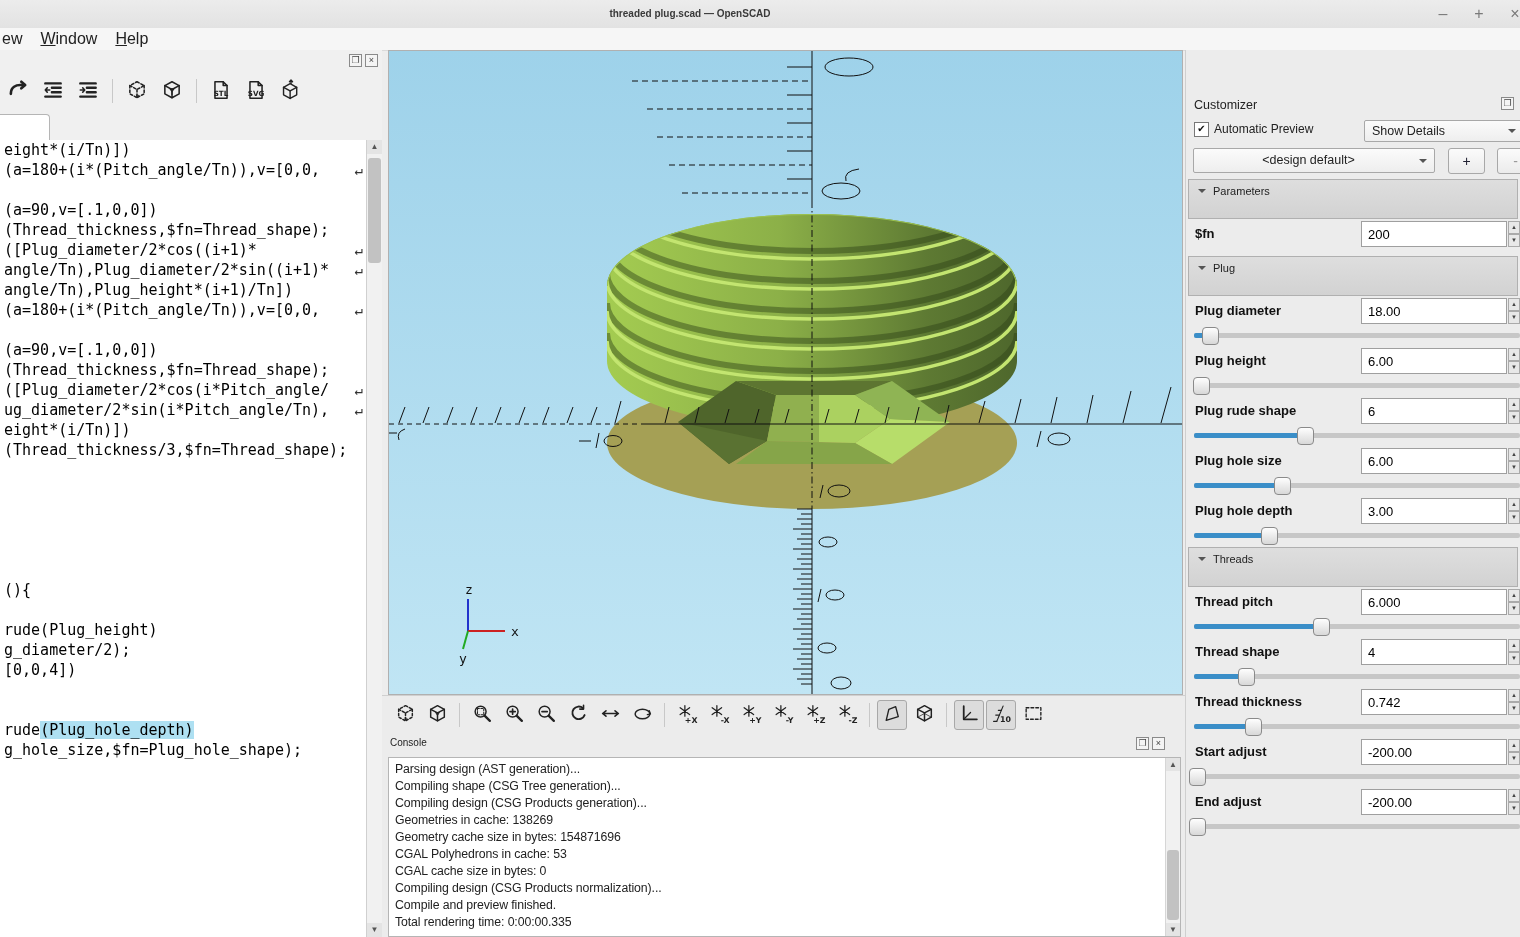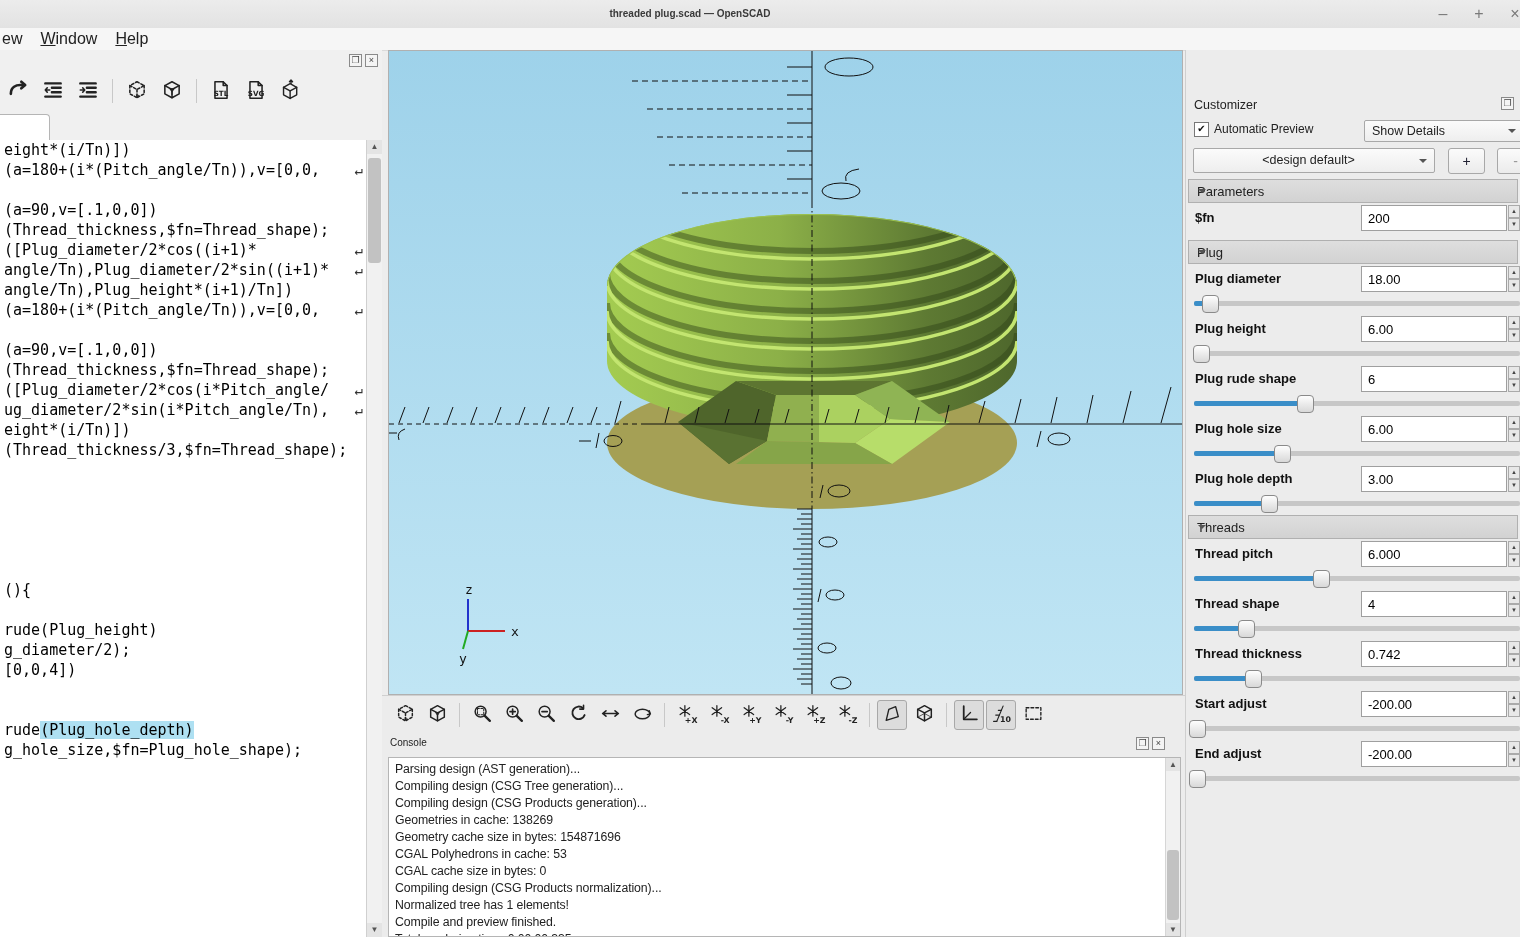--- a/index.html
+++ b/index.html
@@ -72,22 +72,22 @@
   .cz-chklabel{position:absolute;left:28px;top:4px;font-size:12px;}
   .combo{background:linear-gradient(#fbfbfb,#eee);border:1px solid #a8a8a8;border-radius:2px;font-size:12.5px;
          text-align:left;padding:0 18px 0 7px;position:relative;color:#222;}
   .combo:after{content:"";position:absolute;right:7px;top:50%;margin-top:-2px;border:4px solid transparent;border-top-color:#555;}
   .cz-details{position:absolute;left:178px;top:2px;right:-4px;height:22px;}
   .cz-row3{position:relative;height:32px;}
   .cz-preset{position:absolute;left:7px;top:2px;width:242px;height:25px;box-sizing:border-box;line-height:23px;text-align:center;}
   .btn{background:linear-gradient(#fbfbfb,#ebebeb);border:1px solid #a8a8a8;border-radius:3px;font-size:14px;color:#223;}
   .cz-add{position:absolute;left:262px;top:2px;width:37px;height:26px;}
   .cz-del{position:absolute;left:311px;top:2px;width:37px;height:26px;color:#9a9a9a;}
-  .group-head{height:24px;margin:1px 2px 0 2px;background:linear-gradient(#dedede,#d2d2d2);border:1px solid #b0b0b0;
-              line-height:23px;font-size:13px;padding-left:8px;position:relative;box-sizing:border-box;}
+  .group-head{height:40px;margin:1px 2px 0 2px;background:linear-gradient(#dedede,#d2d2d2);border:1px solid #b0b0b0;
+              line-height:23px;font-size:11px;padding-left:24px;position:relative;box-sizing:border-box;}
   .group-head .caret{position:absolute;left:9px;top:9px;width:0;height:0;border:4.5px solid transparent;border-top-color:#555;}
   .param-row{position:relative;height:30px;}
   .param-label{position:absolute;left:9px;top:7px;font-size:13px;font-weight:bold;color:#111;}
   .param-input{position:absolute;right:13px;top:2px;width:132px;height:24px;background:#fff;border:1px solid #9f9f9f;
                font-size:13px;padding:0 6px;font-family:"Liberation Sans",sans-serif;}
   .spincol{position:absolute;right:0;top:2px;width:12px;height:26px;}
   .spin{display:block;width:100%;height:13px;background:#e8e8e8;border:1px solid #aaa;font-size:6px;line-height:11px;
         text-align:center;color:#444;padding:0;box-sizing:border-box;}
   .slider-row{position:relative;height:20px;margin-bottom:0;}
   .slider{position:absolute;left:8px;right:0;top:7px;height:5px;background:#c7c7c7;border-radius:2px;}
@@ -451,28 +451,27 @@
     <div class="console-head">
       <span class="console-title">Console</span>
       <div class="dockicons" style="top:4px;right:20px;">
         <button class="dockicon">❐</button>
         <button class="dockicon">×</button>
       </div>
     </div>
     <div class="console-body">
       <div class="console-lines" id="console-lines">
           <div>Parsing design (AST generation)...</div>
-          <div>Compiling design (CSG Tree generation)...</div>
+          <div>Compiling shape (CSG Tree generation)...</div>
           <div>Compiling design (CSG Products generation)...</div>
           <div>Geometries in cache: 138269</div>
           <div>Geometry cache size in bytes: 154871696</div>
           <div>CGAL Polyhedrons in cache: 53</div>
           <div>CGAL cache size in bytes: 0</div>
           <div>Compiling design (CSG Products normalization)...</div>
-          <div>Normalized tree has 1 elements!</div>
           <div>Compile and preview finished.</div>
           <div>Total rendering time: 0:00:00.335</div>
         </div>
       <div class="console-scroll">
         <div class="arr" style="top:0;">▲</div>
         <div class="thumb"></div>
         <div class="arr" style="bottom:0;">▼</div>
       </div>
     </div>
   </div>

